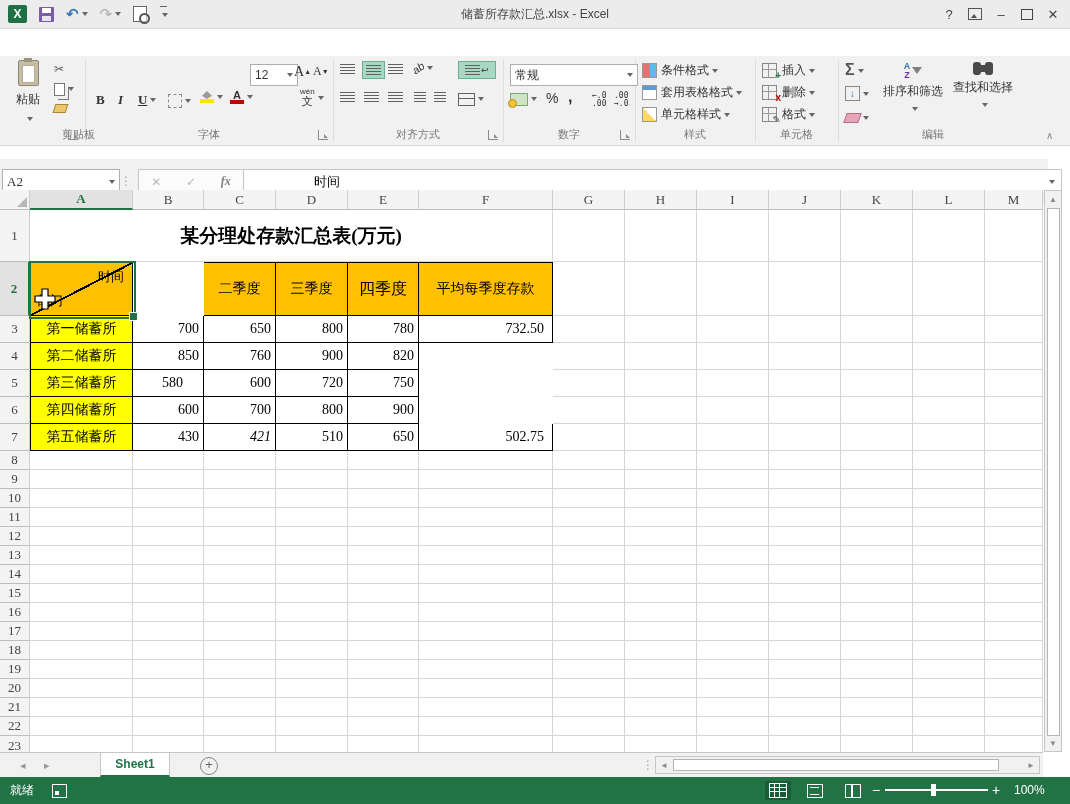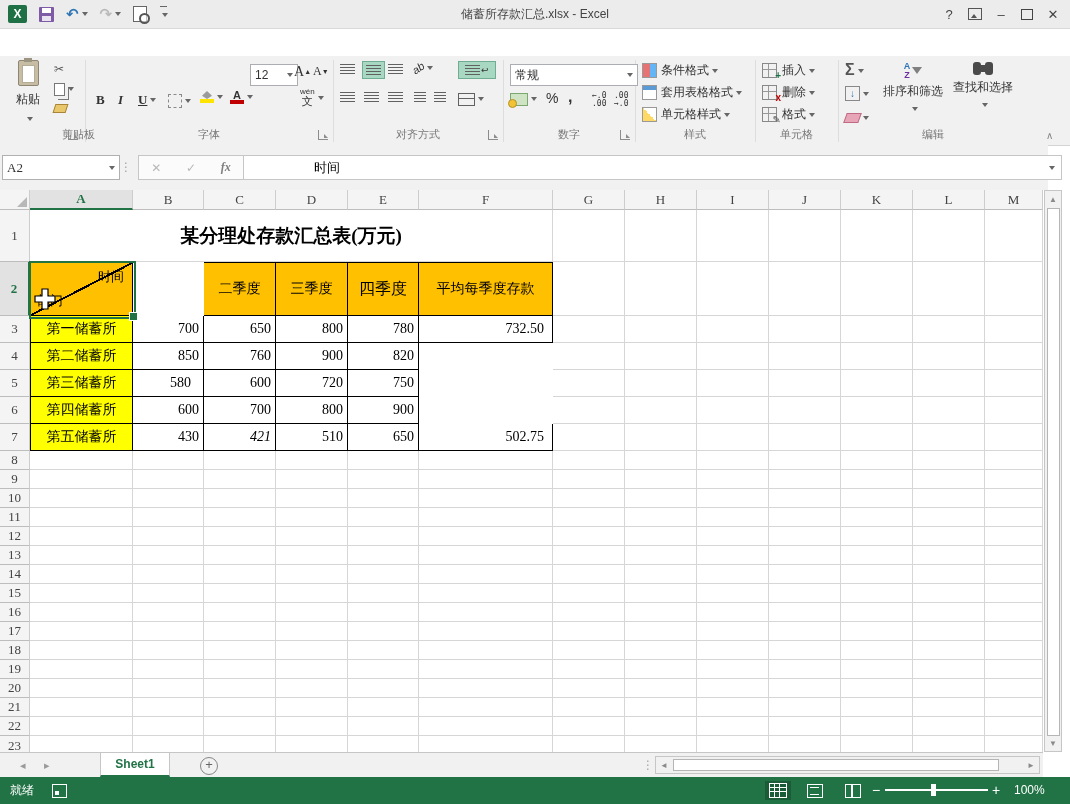--- a/index.html
+++ b/index.html
@@ -71,21 +71,21 @@
   .boxdown{width:13px;height:13px;border:1px solid #888;display:flex;align-items:center;justify-content:center;color:#2e75b6;font-size:10px;}
   .eraser{width:13px;height:8px;background:#e7a6b7;border:1px solid #c16a85;transform:skewX(-20deg);}
   .sortA{color:#2e75b6;font-weight:bold;font-size:9px;line-height:9px;}
   .sortZ{color:#7030a0;font-weight:bold;font-size:9px;line-height:9px;}
   .funnel{width:0;height:0;border:5px solid transparent;border-top:7px solid #808080;margin-left:2px;margin-top:3px;}
   .binoc{position:relative;width:20px;height:13px;background:linear-gradient(#4a4a4a,#4a4a4a) center/8px 7px no-repeat;}
   .binoc::before,.binoc::after{content:"";position:absolute;top:0;width:8px;height:13px;background:#4a4a4a;border-radius:3px;}
   .binoc::before{left:0;}.binoc::after{right:0;}
   .vbtn{position:absolute;display:flex;flex-direction:column;align-items:center;font-size:12px;color:#333;}
   
-  #fbar{left:0;top:145px;width:1048px;height:45px;background:#f1f1f1;}
+  #fbar{left:0;top:159px;width:1048px;height:45px;background:#f1f1f1;}
   #namebox{left:2px;top:10px;width:108px;height:23px;background:#fff;border:1px solid #b0b0b0;
            font-family:"Liberation Serif",serif;font-size:13px;display:flex;align-items:center;padding:0 4px;justify-content:space-between;}
   #fxbox{left:138px;top:10px;width:104px;height:23px;background:#fbfbfb;border:1px solid #c6c6c6;display:flex;align-items:center;justify-content:space-around;}
   #finput{left:243px;top:10px;width:817px;height:23px;background:#fff;border:1px solid #c6c6c6;display:flex;align-items:center;}
   #fcontent{padding-left:70px;font-size:13px;color:#000;}
   .gray{color:#b7b7b7;}
   
   #grid{left:0;top:190px;width:1043px;height:562px;background:#fff;overflow:hidden;}
   .colhdr,.rowhdr{position:absolute;background:#f4f4f4;color:#444;display:flex;align-items:center;justify-content:center;
     font-family:"Liberation Serif",serif;font-size:13px;border-right:1px solid #cdcdcd;border-bottom:1px solid #bdbdbd;box-sizing:border-box;}
@@ -690,21 +690,21 @@
       <div class="tcell" style="left: 204px; top: 126px; width: 72px; height: 27px; background: rgb(255, 255, 255); justify-content: flex-end; padding-right: 4px;">650</div>
       <div class="tcell" style="left: 276px; top: 126px; width: 72px; height: 27px; background: rgb(255, 255, 255); justify-content: flex-end; padding-right: 4px;">800</div>
       <div class="tcell" style="left: 348px; top: 126px; width: 71px; height: 27px; background: rgb(255, 255, 255); justify-content: flex-end; padding-right: 4px;">780</div>
       <div class="tcell" style="left: 419px; top: 126px; width: 134px; height: 27px; background: rgb(255, 255, 255); justify-content: flex-end; padding-right: 8px;">732.50</div>
       <div class="tcell" style="left: 30px; top: 153px; width: 103px; height: 27px; background: rgb(255, 255, 0); border-left: 1px solid rgb(0, 0, 0); justify-content: center;">第二储蓄所</div>
       <div class="tcell" style="left: 133px; top: 153px; width: 71px; height: 27px; background: rgb(255, 255, 255); justify-content: flex-end; padding-right: 4px;">850</div>
       <div class="tcell" style="left: 204px; top: 153px; width: 72px; height: 27px; background: rgb(255, 255, 255); justify-content: flex-end; padding-right: 4px;">760</div>
       <div class="tcell" style="left: 276px; top: 153px; width: 72px; height: 27px; background: rgb(255, 255, 255); justify-content: flex-end; padding-right: 4px;">900</div>
       <div class="tcell" style="left: 348px; top: 153px; width: 71px; height: 27px; background: rgb(255, 255, 255); justify-content: flex-end; padding-right: 4px;">820</div>
       <div class="tcell" style="left: 30px; top: 180px; width: 103px; height: 27px; background: rgb(255, 255, 0); border-left: 1px solid rgb(0, 0, 0); justify-content: center;">第三储蓄所</div>
-      <div class="tcell" style="left: 133px; top: 180px; width: 71px; height: 27px; background: rgb(255, 255, 255); justify-content: flex-end; padding-right: 12px;">580</div>
+      <div class="tcell" style="left: 133px; top: 180px; width: 71px; height: 27px; background: rgb(255, 255, 255); justify-content: flex-end; padding-right: 20px;">580</div>
       <div class="tcell" style="left: 204px; top: 180px; width: 72px; height: 27px; background: rgb(255, 255, 255); justify-content: flex-end; padding-right: 4px;">600</div>
       <div class="tcell" style="left: 276px; top: 180px; width: 72px; height: 27px; background: rgb(255, 255, 255); justify-content: flex-end; padding-right: 4px;">720</div>
       <div class="tcell" style="left: 348px; top: 180px; width: 71px; height: 27px; background: rgb(255, 255, 255); justify-content: flex-end; padding-right: 4px;">750</div>
       <div class="tcell" style="left: 30px; top: 207px; width: 103px; height: 27px; background: rgb(255, 255, 0); border-left: 1px solid rgb(0, 0, 0); justify-content: center;">第四储蓄所</div>
       <div class="tcell" style="left: 133px; top: 207px; width: 71px; height: 27px; background: rgb(255, 255, 255); justify-content: flex-end; padding-right: 4px;">600</div>
       <div class="tcell" style="left: 204px; top: 207px; width: 72px; height: 27px; background: rgb(255, 255, 255); justify-content: flex-end; padding-right: 4px;">700</div>
       <div class="tcell" style="left: 276px; top: 207px; width: 72px; height: 27px; background: rgb(255, 255, 255); justify-content: flex-end; padding-right: 4px;">800</div>
       <div class="tcell" style="left: 348px; top: 207px; width: 71px; height: 27px; background: rgb(255, 255, 255); justify-content: flex-end; padding-right: 4px;">900</div>
       <div class="tcell" style="left: 30px; top: 234px; width: 103px; height: 27px; background: rgb(255, 255, 0); border-left: 1px solid rgb(0, 0, 0); justify-content: center;">第五储蓄所</div>
       <div class="tcell" style="left: 133px; top: 234px; width: 71px; height: 27px; background: rgb(255, 255, 255); justify-content: flex-end; padding-right: 4px;">430</div>

